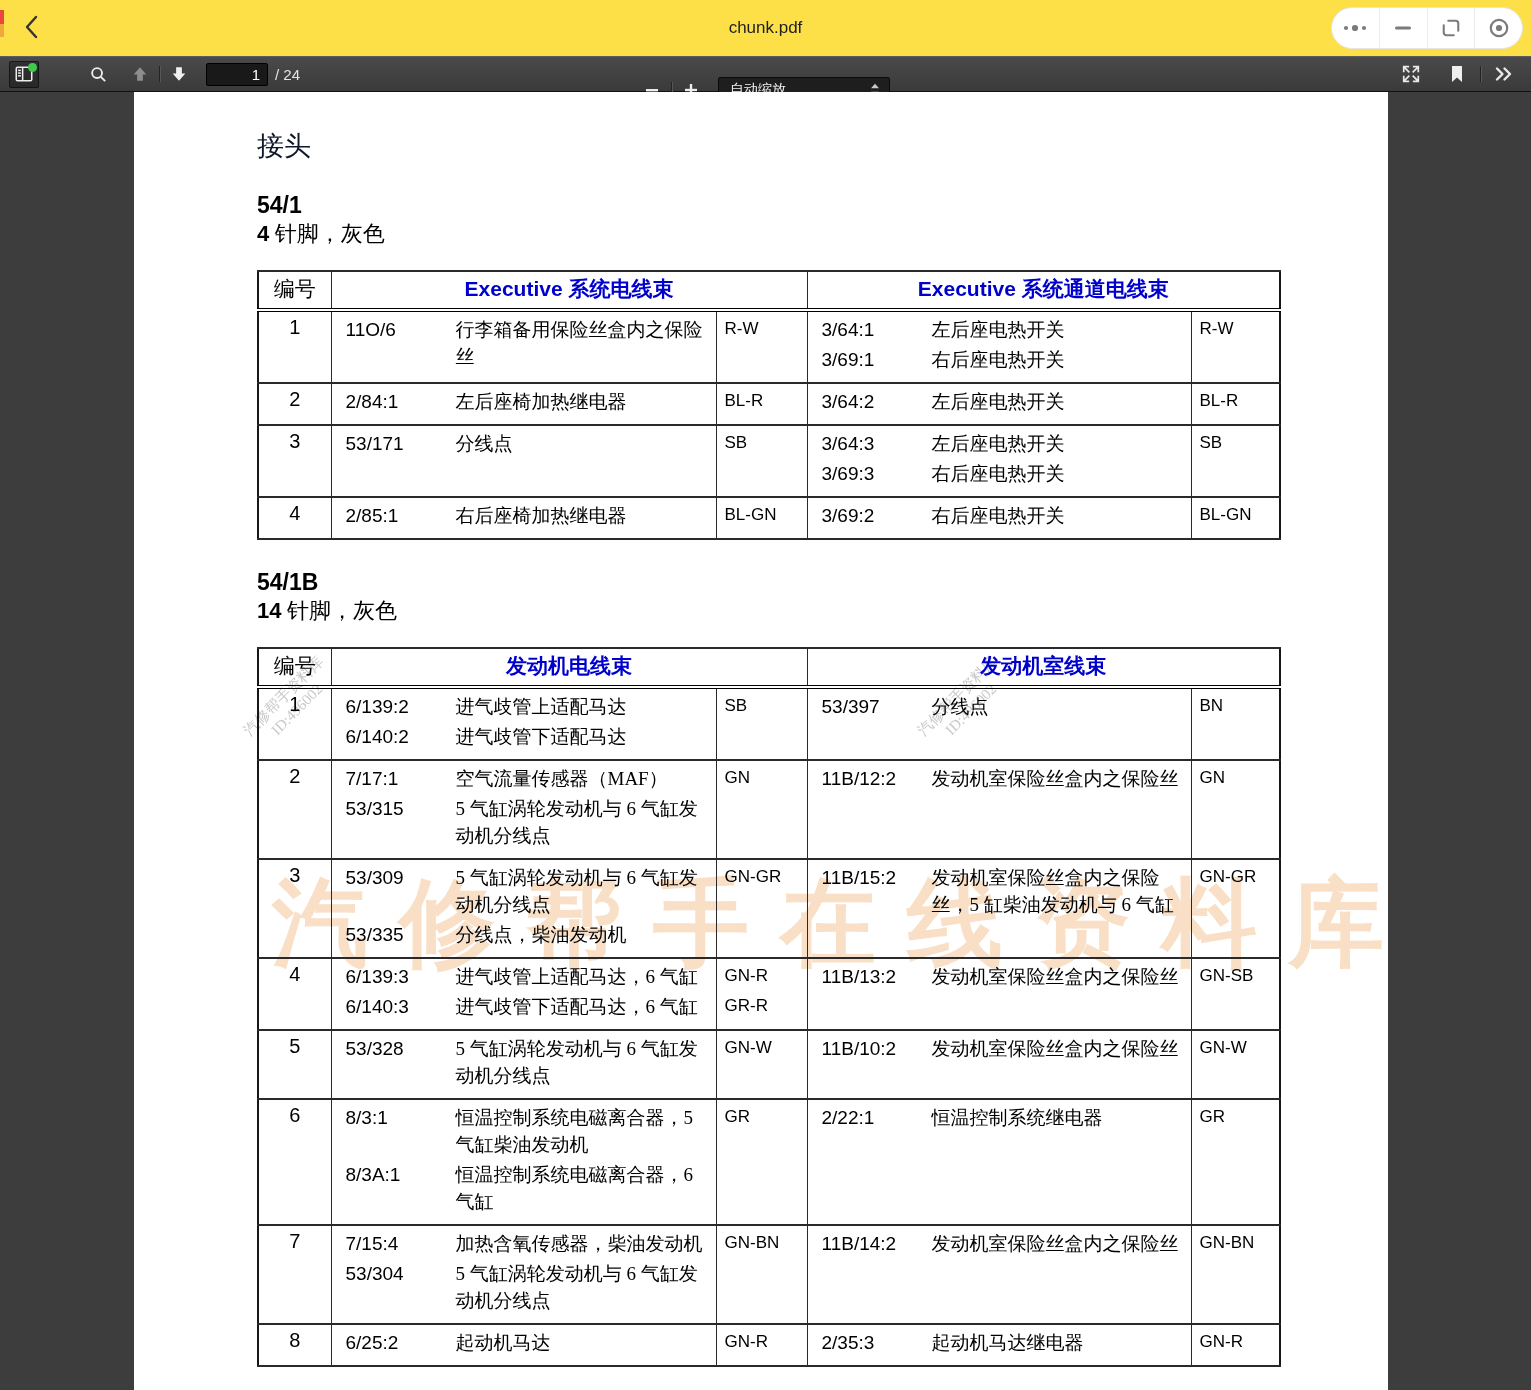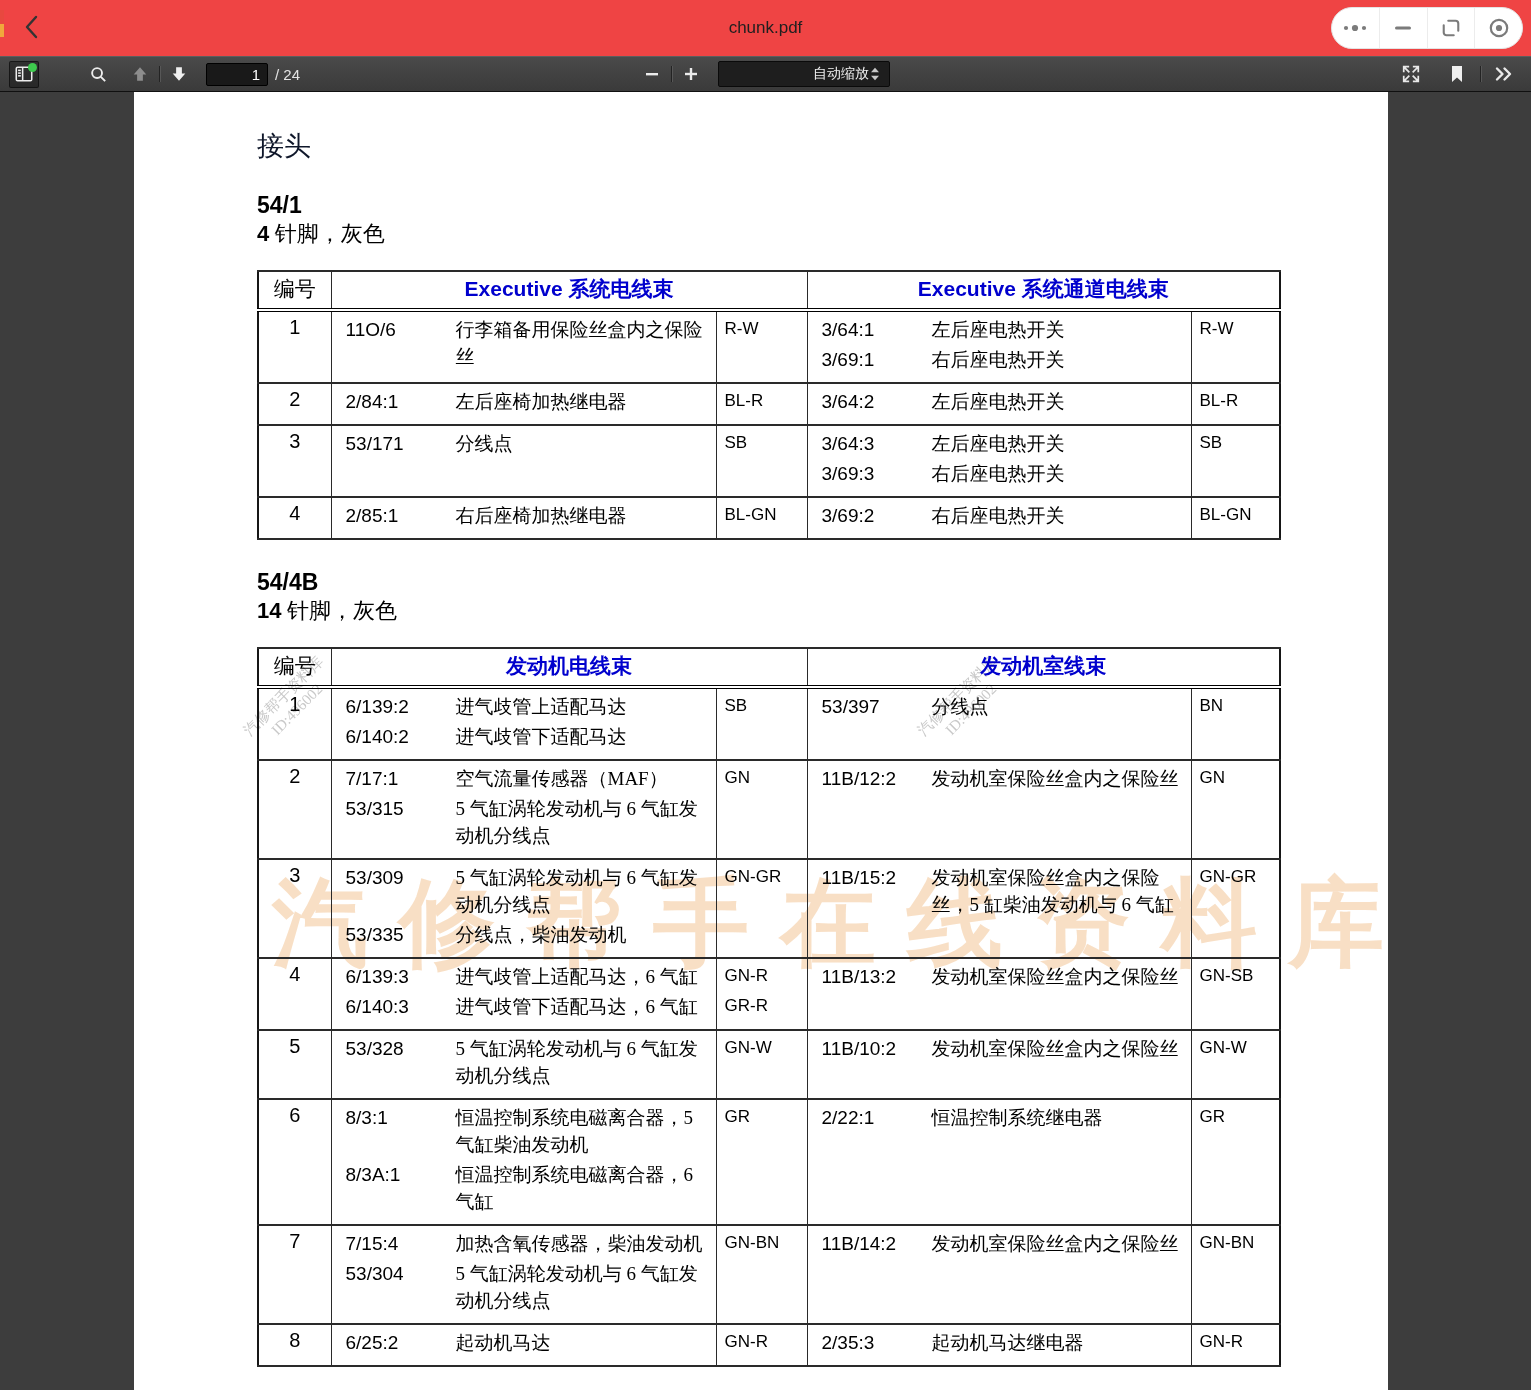--- a/index.html
+++ b/index.html
@@ -1,42 +1,42 @@
 <!DOCTYPE html>
 <html><head>
 <meta charset="utf-8">
 <style>
   * { margin:0; padding:0; box-sizing:border-box; }
   html,body { width:1531px; height:1390px; overflow:hidden; background:#fff;
               font-family:"Liberation Sans", sans-serif; }
   .app { width:1531px; height:1390px; display:flex; flex-direction:column; }
 
   
-  .titlebar { height:56px; background:#ef4444; position:relative; flex:none;text-decoration:underline; }
+  .titlebar { height:56px; background:#fde047; position:relative; flex:none;text-decoration:underline; }
   .sliver { position:absolute; left:0; top:10px; width:4px; height:27px; }
   .sliver .s1 { height:14px; background:#e8483f; }
   .sliver .s2 { height:13px; background:#f0a73c; }
   .back-btn { position:absolute; left:16px; top:11px; width:32px; height:32px;
               background:none; border:none; cursor:pointer; display:flex; align-items:center; justify-content:center; }
   .win-title { position:absolute; left:0; right:0; top:0; height:56px; display:flex;
                align-items:center; justify-content:center; font-size:17px; font-weight:500; color:#1f1f1f; }
   .win-controls { position:absolute; right:8px; top:7px; height:42px; width:192px;
                   border:1px solid #e4e4e4; border-radius:21px; background:#fff;
                   display:flex; align-items:center; overflow:hidden; }
   .win-ctl { flex:1; height:100%; display:flex; align-items:center; justify-content:center;
              background:none; border:none; cursor:pointer; }
   .win-ctl + .win-ctl { border-left:1px solid #ececec; }
 
   
   .toolbar { height:36px; flex:none; background:linear-gradient(#4a4a4a,#3a3a3a);
              border-top:1px solid #5d5d5d; border-bottom:1px solid #101010;
              display:flex; align-items:center; position:relative; color:#ededed; }
   .tb-group { display:flex; align-items:center; }
   .tb-left  { padding-left:9px; }
-  .tb-center{ position:absolute; left:637px; top:0; height:100%;text-align:right; }
+  .tb-center{ position:absolute; left:637px; top:16px; height:100%; }
   .tb-right { position:absolute; right:12px; top:0; height:100%; }
   .tb-btn { width:30px; height:27px; background:none; border:1px solid transparent; border-radius:2px;
             display:flex; align-items:center; justify-content:center; cursor:pointer; position:relative; }
   .tb-btn.toggled { background:rgba(0,0,0,.32); border-color:rgba(0,0,0,.5); }
   .green-dot { position:absolute; top:1px; right:1px; width:9px; height:9px; border-radius:50%;
                background:#3ecb4e; }
   .tb-sep { width:1px; height:16px; background:#232323; margin:0 4px; box-shadow:1px 0 0 #575757; }
   .page-input { width:62px; height:23px; margin-left:12px; background:#191919; border:1px solid #000;
                 border-radius:2px; color:#fff; font-size:15px; text-align:right; padding:0 7px; }
   .page-count { margin-left:7px; font-size:15px; color:#e3e3e3; }
@@ -371,21 +371,21 @@
                     <td class="cell-clr">
                       <div class="clr-line">BL-GN</div>
                     </td>
                   </tr>
                 </tbody>
               </table>
             </div>
         </section>
 
         <section class="doc-section">
-          <div class="sec-id">54/4B</div>
+          <div class="sec-id">54/1B</div>
           <div class="sec-pins"><b>14</b><span> 针脚，灰色</span></div>
           <div class="table-host">
               <table class="wiring">
                 <colgroup>
                   <col style="width: 73px;">
                   <col style="width: 385px;">
                   <col style="width: 91px;">
                   <col style="width: 384px;">
                   <col style="width: 89px;">
                 </colgroup>

